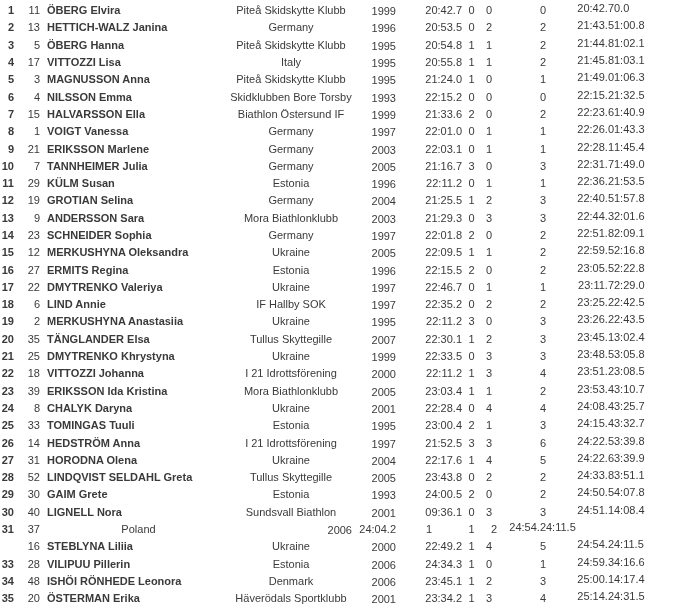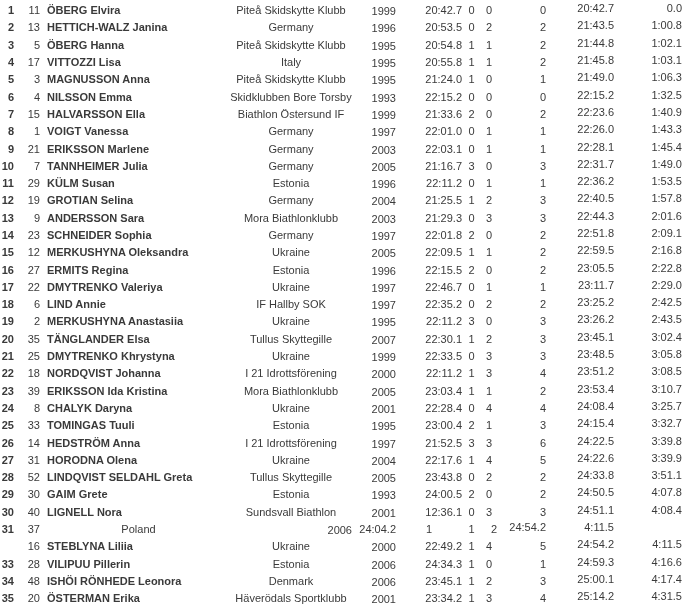--- a/index.html
+++ b/index.html
@@ -32,21 +32,21 @@
   .c-bib   { text-align: right; }
   .c-gap   { }
   .c-name  { text-align: left; font-weight: bold; }
   .c-club  { text-align: center; }
   .c-year  { text-align: right; transform: translateY(1px); }
   .c-time  { text-align: right; }
   .c-p1    { text-align: center; }
   .c-p2    { text-align: center; }
   .c-pt    { text-align: right; }
   .c-total { text-align: right; transform: translateY(-2px); }
-  .c-diff  { text-align: right; transform: translateY(-2px); }
+  .c-diff  { text-align: left; transform: translateY(-2px); }
 </style>
 </head>
 <body>
 
 <div class="page" id="results-table">
     <div class="row">
       <div class="cell c-rank">1</div>
       <div class="cell c-bib">11</div>
       <div class="cell c-gap"></div>
       <div class="cell c-name">ÖBERG Elvira</div>
@@ -336,21 +336,21 @@
       <div class="cell c-p1">0</div>
       <div class="cell c-p2">3</div>
       <div class="cell c-pt">3</div>
       <div class="cell c-total">23:48.5</div>
       <div class="cell c-diff">3:05.8</div>
     </div>
     <div class="row">
       <div class="cell c-rank">22</div>
       <div class="cell c-bib">18</div>
       <div class="cell c-gap"></div>
-      <div class="cell c-name">NORDQVIST Johanna</div>
+      <div class="cell c-name">VITTOZZI Johanna</div>
       <div class="cell c-club">I 21 Idrottsförening</div>
       <div class="cell c-year">2000</div>
       <div class="cell c-time">22:11.2</div>
       <div class="cell c-p1">1</div>
       <div class="cell c-p2">3</div>
       <div class="cell c-pt">4</div>
       <div class="cell c-total">23:51.2</div>
       <div class="cell c-diff">3:08.5</div>
     </div>
     <div class="row">
@@ -451,21 +451,21 @@
       <div class="cell c-total">24:50.5</div>
       <div class="cell c-diff">4:07.8</div>
     </div>
     <div class="row">
       <div class="cell c-rank">30</div>
       <div class="cell c-bib">40</div>
       <div class="cell c-gap"></div>
       <div class="cell c-name">LIGNELL Nora</div>
       <div class="cell c-club">Sundsvall Biathlon</div>
       <div class="cell c-year">2001</div>
-      <div class="cell c-time">12:36.1</div>
+      <div class="cell c-time">09:36.1</div>
       <div class="cell c-p1">0</div>
       <div class="cell c-p2">3</div>
       <div class="cell c-pt">3</div>
       <div class="cell c-total">24:51.1</div>
       <div class="cell c-diff">4:08.4</div>
     </div>
     <div class="row">
       <div class="cell c-rank">31</div>
       <div class="cell c-bib">37</div>
       <div class="cell c-gap"></div>

